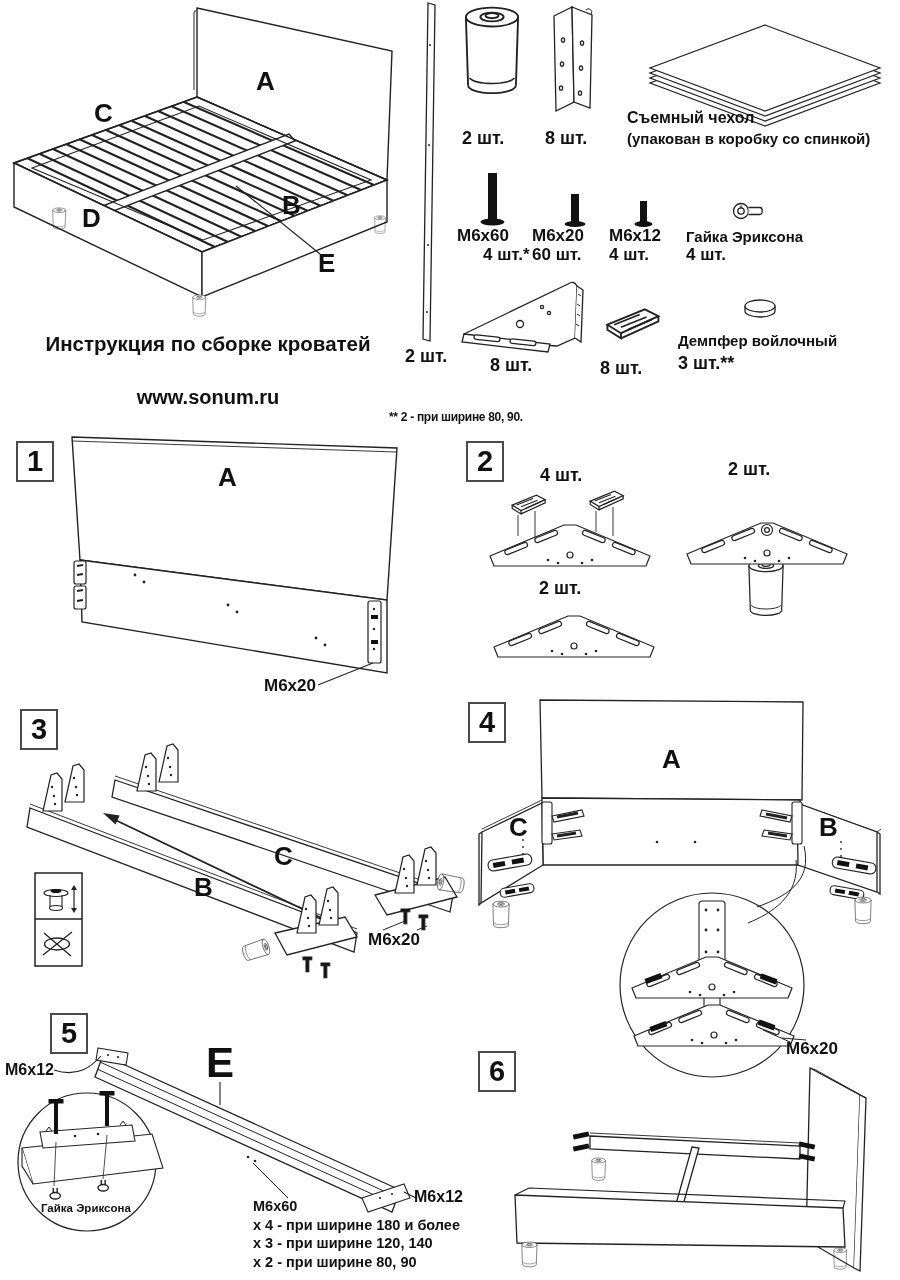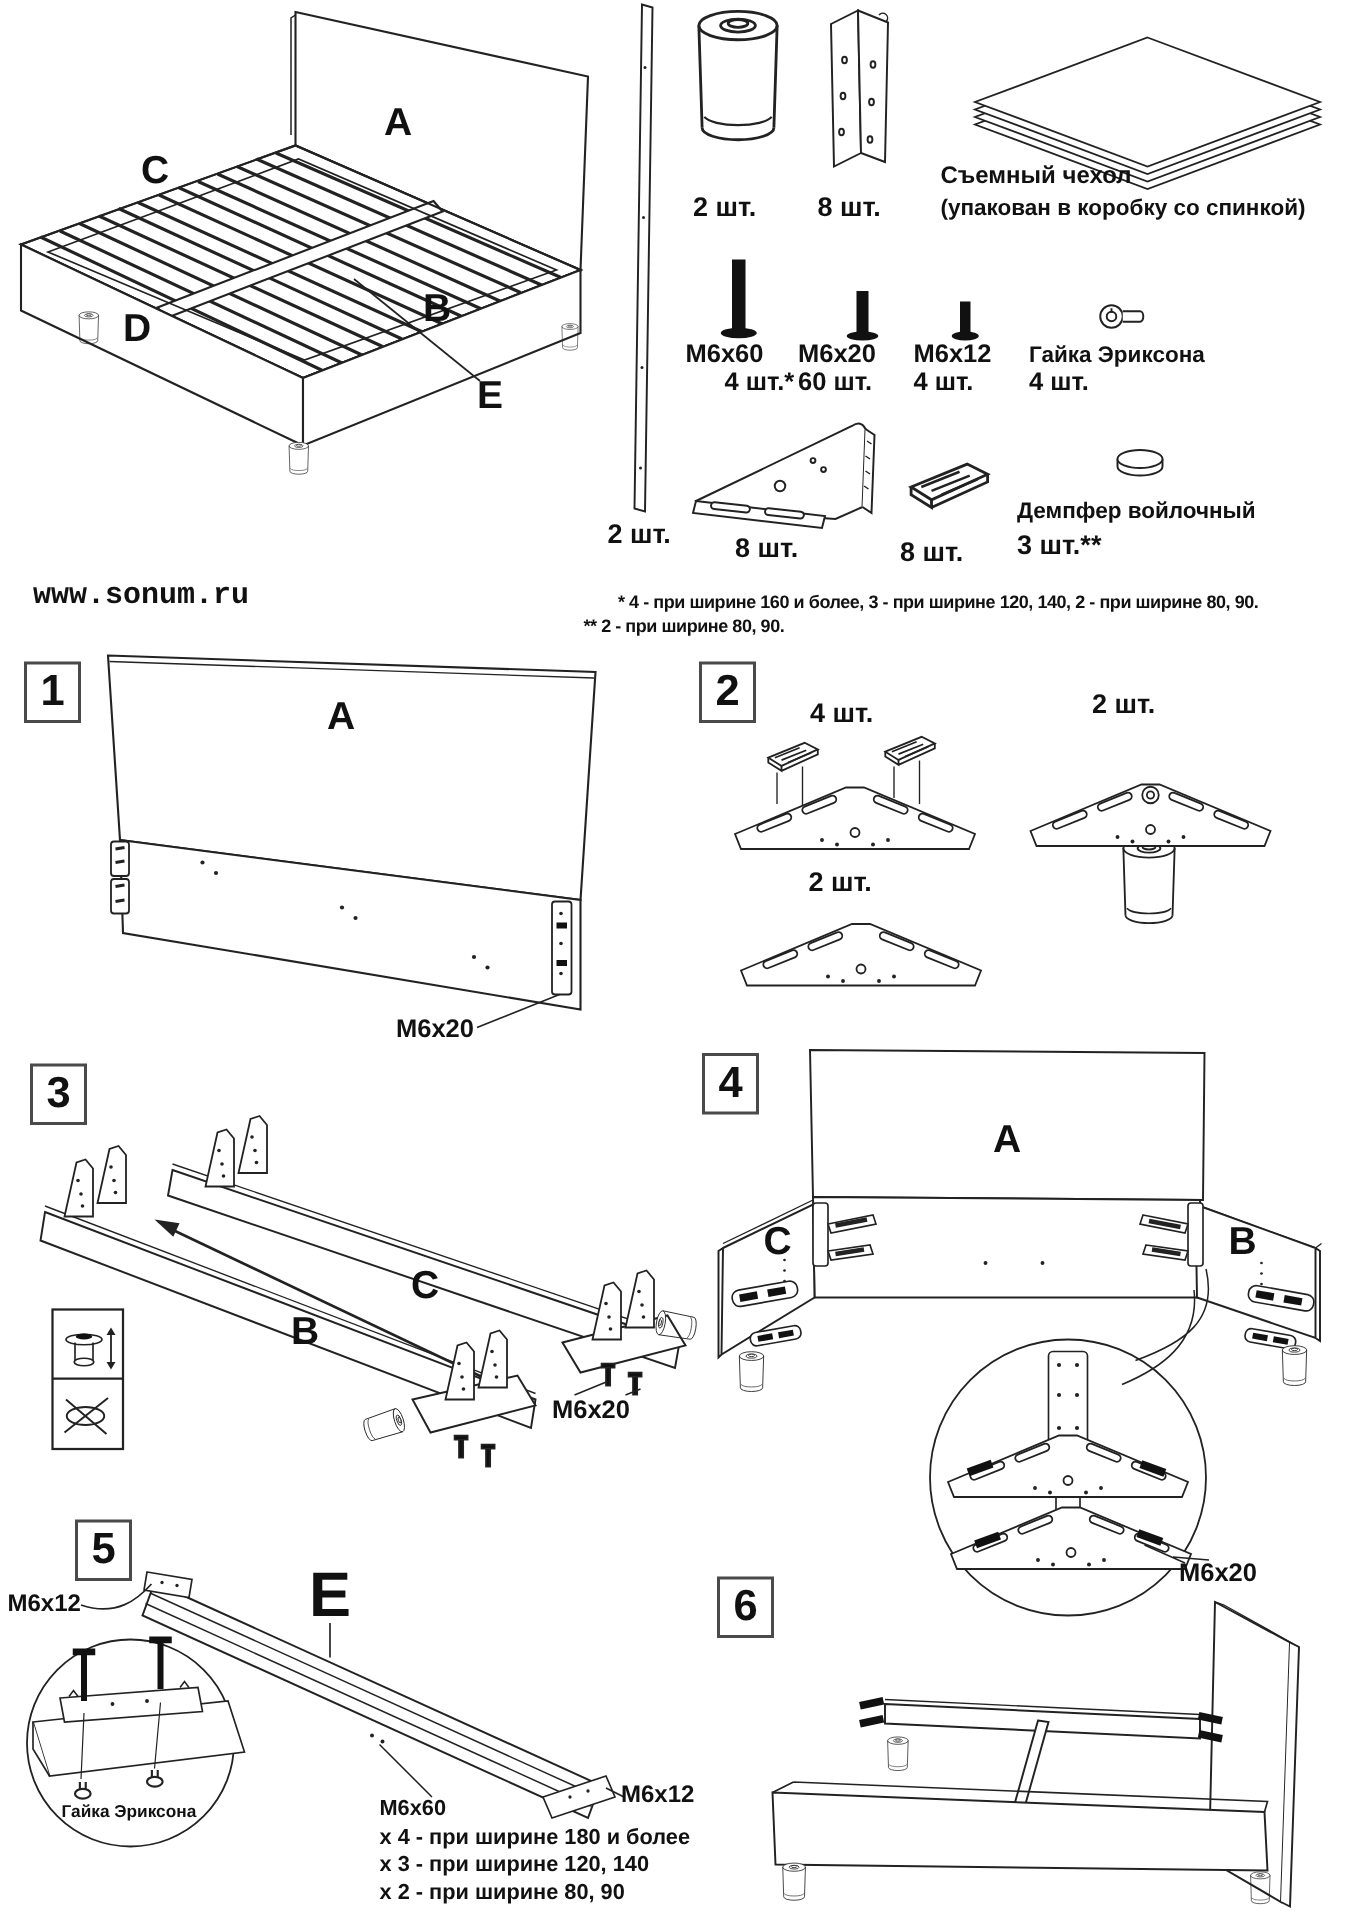--- a/index.html
+++ b/index.html
@@ -9,22 +9,22 @@
   .lbl{position:absolute;font-weight:bold;white-space:nowrap;line-height:1;color:#111;}
   .big{font-size:26px;}
   .qty{font-size:18px;}
   .callout{font-size:17px;}
   .ctr{text-align:left;}
   .stepnum{position:absolute;width:34px;height:37px;border:2px solid #4a4a4a;background:#fff;
            display:flex;align-items:center;justify-content:center;
            font-size:29px;font-weight:bold;color:#111;}
   .title-block{position:absolute;left:22px;top:333px;width:372px;text-align:center;
                font-weight:bold;font-size:20.5px;line-height:21.5px;}
-  .website{position:absolute;left:22px;top:386px;width:372px;
-           font-weight:bold;font-size:20px;font-family:Liberation Mono, monospace;}
+  .website{position:absolute;left:22px;top:386px;width:372px;text-align:center;
+           font-weight:bold;font-size:20px;}
   .fnote{position:absolute;font-weight:bold;font-size:12px;letter-spacing:-0.3px;white-space:nowrap;}
   .m6x60-block{position:absolute;left:253px;top:1197px;font-weight:bold;font-size:14.5px;line-height:18.5px;white-space:nowrap;}
   svg{overflow:visible;}
 </style>
 </head>
 <body>
 
 <div class="page">
 
   <svg width="0" height="0" class="abs">
@@ -88,20 +88,21 @@
       <path d="M320,254 L236,186" stroke-width="1.1"></path>
     </g>
   </svg>
   <span class="lbl big" style="left:256px;top:68px">A</span>
   <span class="lbl big" style="left:94px;top:100px">C</span>
   <span class="lbl big" style="left:282px;top:192px">B</span>
   <span class="lbl big" style="left:82px;top:205px">D</span>
   <span class="lbl big" style="left:318px;top:250px">E</span>
 
   <div class="title-block">
+    <div>Инструкция по сборке кроватей</div>
   </div>
   <div class="website">www.sonum.ru</div>
 
   <svg class="abs" style="left:400px;top:0" width="500" height="430" viewBox="0 0 500 430">
     <g stroke="#222" fill="none" stroke-width="1.3">
       <g>
         <path d="M28,3 L35,5 L30,341 L23,339 Z" fill="#fff"></path>
         <circle cx="30" cy="45" r="1" fill="#222" stroke="none"></circle>
         <circle cx="29" cy="145" r="1" fill="#222" stroke="none"></circle>
         <circle cx="28" cy="245" r="1" fill="#222" stroke="none"></circle>
@@ -172,21 +173,20 @@
   <span class="lbl callout ctr" style="left:532px;top:227px;width:72px">M6x20</span>
   <span class="lbl callout ctr" style="left:532px;top:246px;width:72px">60 шт.</span>
   <span class="lbl callout ctr" style="left:609px;top:227px;width:72px">M6x12</span>
   <span class="lbl callout ctr" style="left:609px;top:246px;width:72px">4 шт.</span>
   <span class="lbl ctr" style="left:686px;top:229px;width:134px;font-size:15px">Гайка Эриксона</span>
   <span class="lbl callout ctr" style="left:686px;top:246px;width:134px">4 шт.</span>
   <span class="lbl qty ctr" style="left:490px;top:356px;width:62px">8 шт.</span>
   <span class="lbl qty ctr" style="left:600px;top:359px;width:62px">8 шт.</span>
   <span class="lbl ctr" style="left:678px;top:333px;width:152px;font-size:15px">Демпфер войлочный</span>
   <span class="lbl qty ctr" style="left:678px;top:354px;width:152px">3 шт.**</span>
-  <span class="fnote" style="left:412px;top:394px">* 4 - при ширине 160 и более, 3 - при ширине 120, 140, 2 - при ширине 80, 90.</span>
   <span class="fnote" style="left:389px;top:410px">** 2 - при ширине 80, 90.</span>
 
   <div class="stepnum" style="left:16px;top:441px">1</div>
   <svg class="abs" style="left:40px;top:435px" width="400" height="265" viewBox="0 0 400 265">
     <g stroke="#222" fill="none" stroke-width="1.4">
       <path d="M32,2 L357,13 L347,165 L40,125 Z" fill="#fff"></path>
       <path d="M33,6 L356,17" stroke-width="0.9"></path>
       <path d="M40,125 L347,165 L347,238 L42,187 Z" fill="#fff"></path>
       <g fill="#222" stroke="none">
         <circle cx="95" cy="140" r="1.4"></circle>

